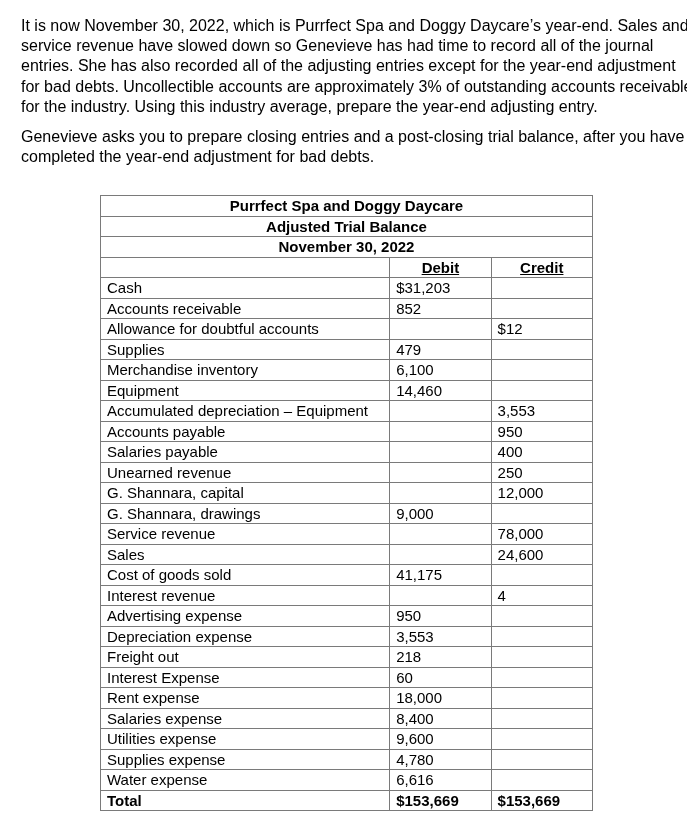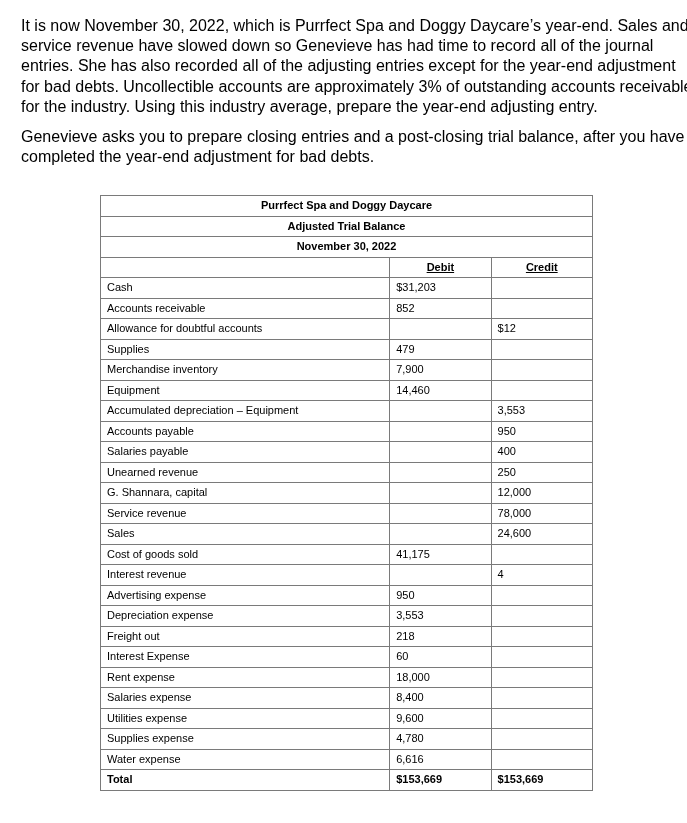--- a/index.html
+++ b/index.html
@@ -2,21 +2,21 @@
 <html><head>
 <meta charset="utf-8">
 <style>
   html, body { margin: 0; padding: 0; background: #ffffff; }
   body { width: 687px; height: 823px; position: relative; overflow: hidden;
          font-family: "Liberation Sans", sans-serif; color: #000; }
   .para { position: absolute; left: 9px; width: 676px; font-size: 16px; line-height: 20.2px; margin: 12px; }
   #p1 { top: 4px; }
   #p2 { top: 115px; }
   table.tb { position: absolute; left: 100px; top: 195px; width: 493px;
-             border-collapse: collapse; font-size: 11px; }
+             border-collapse: collapse; font-size: 15px; }
   table.tb td { border: 1px solid #7a7a7a; height: 19.5px; padding: 0 6px; line-height: 19px; white-space: nowrap; }
   td.title { text-align: center; font-weight: bold; padding: 0; }
   td.acct { width: 275px; text-align: left; }
   td.num { width: 88px; }
   td.hdr { font-weight: bold; text-decoration: underline; text-align: center; }
   tr.total td { font-weight: bold; }
   tr.total td.acct { }
 </style>
 </head>
 <body>
@@ -57,21 +57,21 @@
         <td class="num"></td>
         <td class="num">$12</td>
       </tr>
       <tr>
         <td class="acct">Supplies</td>
         <td class="num">479</td>
         <td class="num"></td>
       </tr>
       <tr>
         <td class="acct">Merchandise inventory</td>
-        <td class="num">7,900</td>
+        <td class="num">6,100</td>
         <td class="num"></td>
       </tr>
       <tr>
         <td class="acct">Equipment</td>
         <td class="num">14,460</td>
         <td class="num"></td>
       </tr>
       <tr>
         <td class="acct">Accumulated depreciation – Equipment</td>
         <td class="num"></td>
@@ -89,20 +89,25 @@
       </tr>
       <tr>
         <td class="acct">Unearned revenue</td>
         <td class="num"></td>
         <td class="num">250</td>
       </tr>
       <tr>
         <td class="acct">G. Shannara, capital</td>
         <td class="num"></td>
         <td class="num">12,000</td>
+      </tr>
+      <tr>
+        <td class="acct">G. Shannara, drawings</td>
+        <td class="num">9,000</td>
+        <td class="num"></td>
       </tr>
       <tr>
         <td class="acct">Service revenue</td>
         <td class="num"></td>
         <td class="num">78,000</td>
       </tr>
       <tr>
         <td class="acct">Sales</td>
         <td class="num"></td>
         <td class="num">24,600</td>

